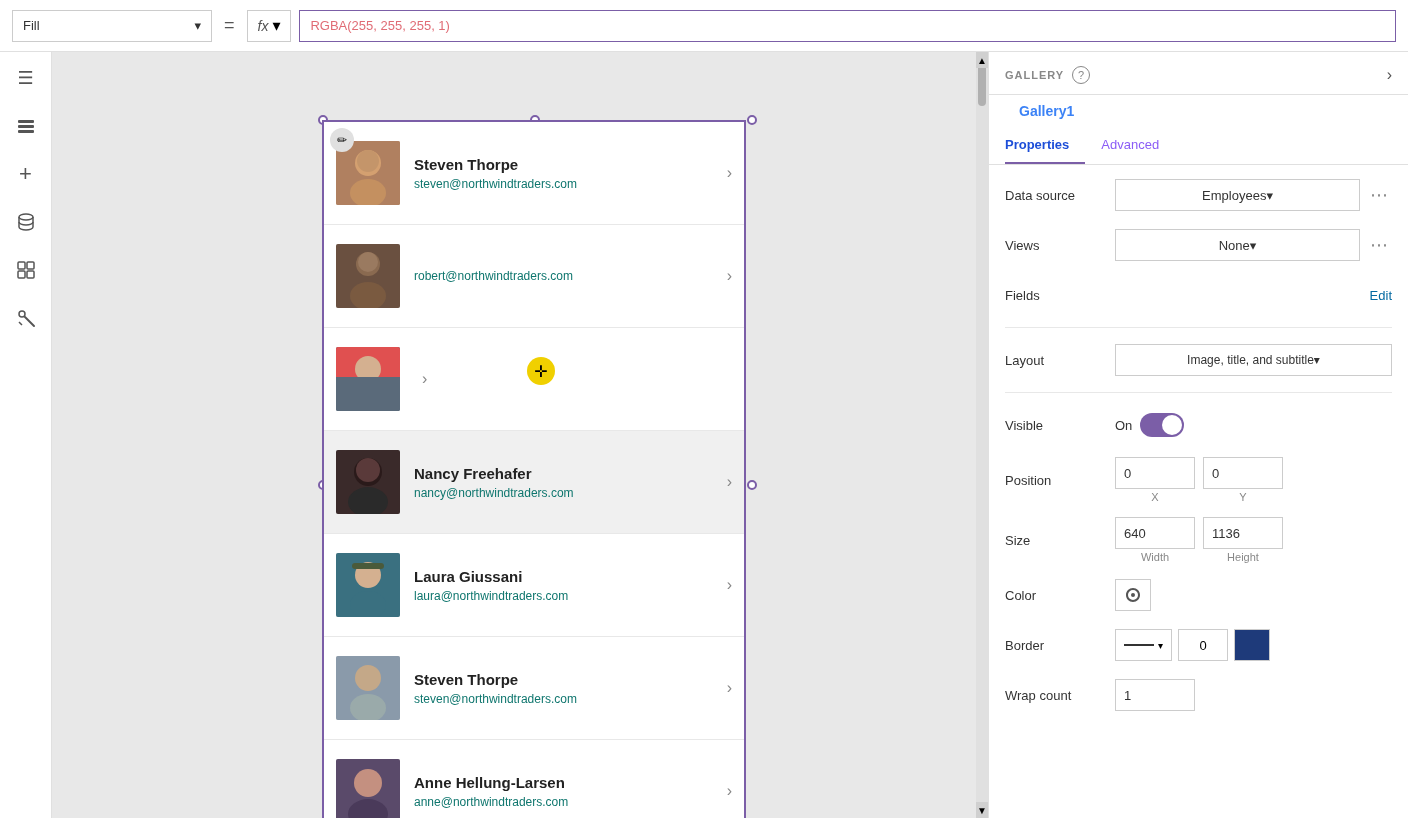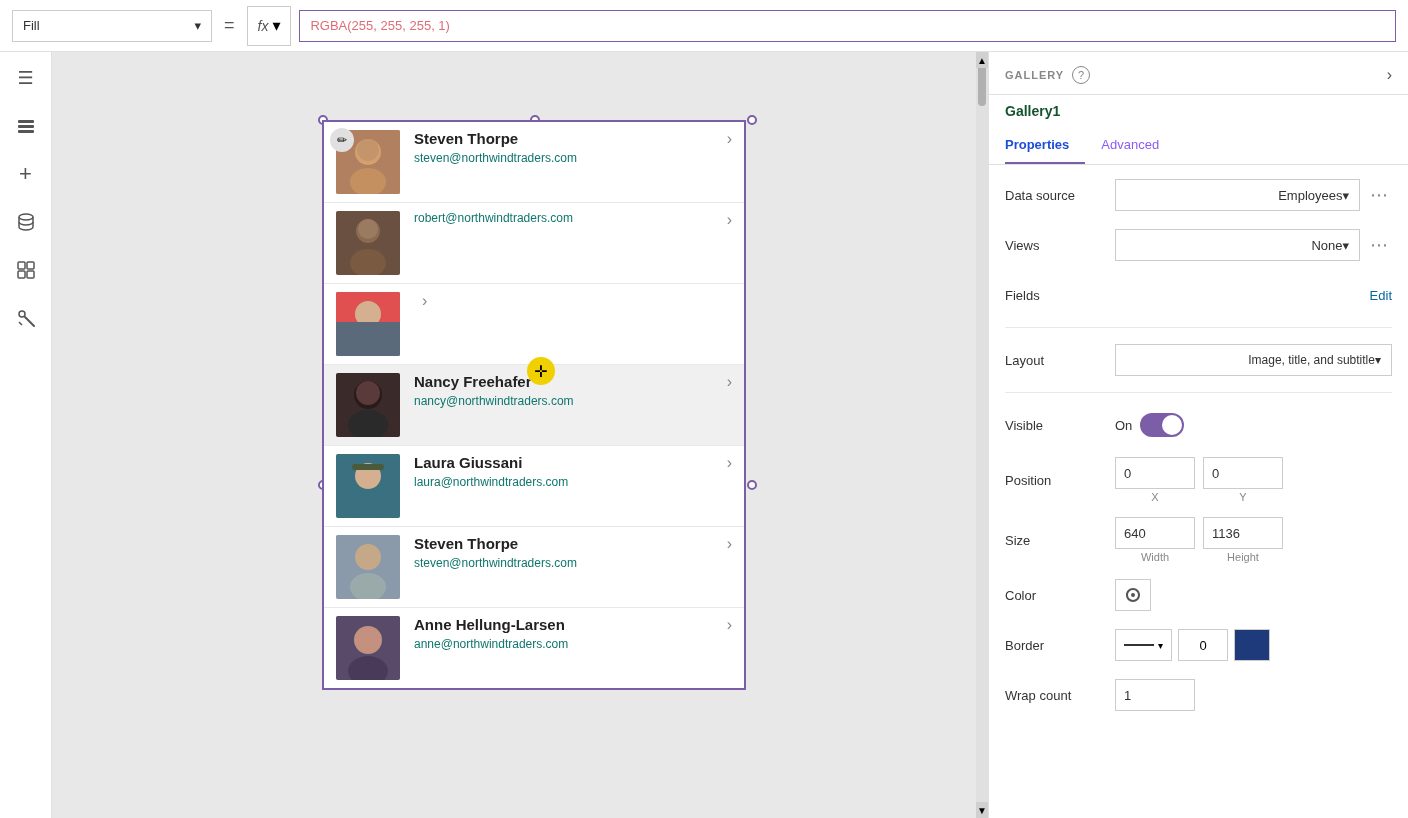--- a/index.html
+++ b/index.html
@@ -30,21 +30,21 @@
     .fill-dropdown span { font-size: 13px; color: #333; }
     .equals-sign { font-size: 18px; color: #555; margin: 0 4px; }
     .fx-button {
       display: flex;
       align-items: center;
       gap: 4px;
       padding: 4px 10px;
       border: 1px solid #ccc;
       background: #fff;
       cursor: pointer;
-      height: 40px;
+      height: 32px;
     }
     .fx-text { font-style: italic; font-size: 14px; color: #555; }
     .formula-bar {
       flex: 1;
       height: 32px;
       border: 1px solid #7B5EA7;
       padding: 0 10px;
       font-size: 13px;
       color: #333;
       display: flex;
@@ -103,21 +103,22 @@
       width: 10px;
       height: 10px;
       background: #fff;
       border: 2px solid #7B5EA7;
       border-radius: 50%;
     }
 
     
     .gallery-item {
       display: flex;
-      padding: 8px 12px;
+      align-items: center;
+      padding: 19px 12px;
       border-bottom: 1px solid #e8e8e8;
       cursor: pointer;
       position: relative;
       min-height: 80px;
     }
     .gallery-item-avatar {
       width: 64px;
       height: 64px;
       background: #ccc;
       margin-right: 14px;
@@ -204,22 +205,23 @@
       display: flex;
       align-items: center;
       justify-content: center;
       font-size: 11px;
       color: #888;
       cursor: pointer;
     }
     .panel-gallery-name {
       font-size: 14px;
       font-weight: 600;
-      color: #14532d;
+      color: #3b82f6;
       padding: 8px 16px;
+      margin-left: 14px;
     }
     .panel-expand-btn {
       cursor: pointer;
       color: #555;
       font-size: 16px;
     }
     .panel-tabs {
       display: flex;
       border-bottom: 1px solid #e0e0e0;
       padding: 0 16px;
@@ -260,21 +262,21 @@
       align-items: center;
       gap: 6px;
     }
     .prop-dropdown {
       flex: 1;
       height: 32px;
       border: 1px solid #ccc;
       background: #fff;
       display: flex;
       align-items: center;
-      justify-content: flex-end;
+      justify-content: center;
       padding: 0 10px;
       cursor: pointer;
       font-size: 13px;
       color: #333;
     }
     .prop-dots {
       font-size: 18px;
       color: #888;
       cursor: pointer;
       padding: 0 4px;

